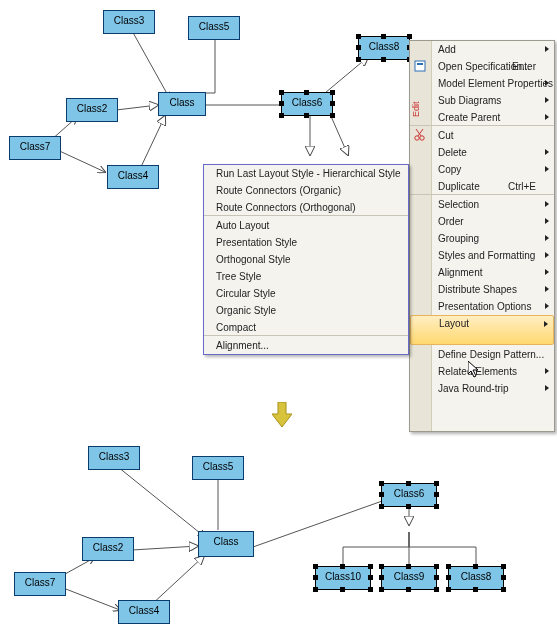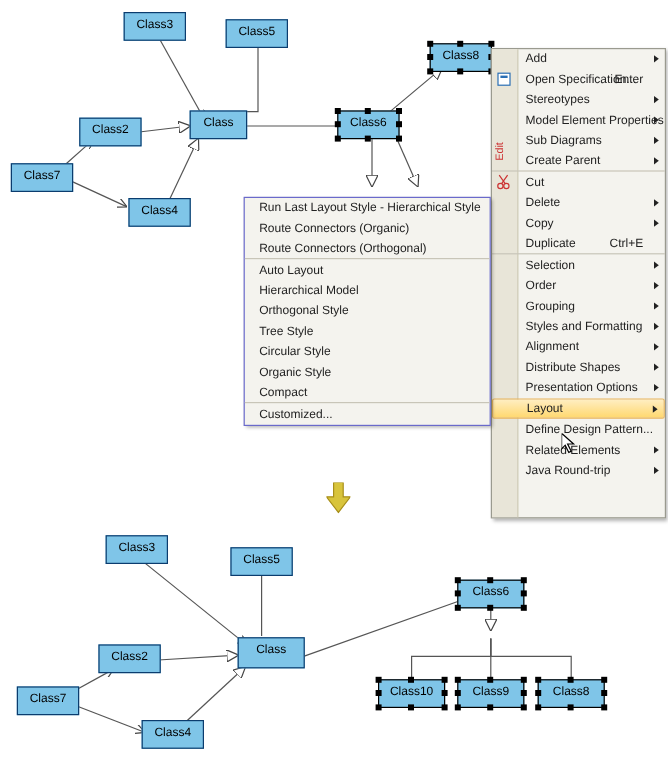--- a/index.html
+++ b/index.html
@@ -11,21 +11,21 @@
 .box.sel::before{top:-3px;left:-3px}
 .box.sel::after{bottom:-3px;right:-3px}
 .handle{position:absolute;width:5px;height:5px;background:#000}
 svg.lines{position:absolute;inset:0;pointer-events:none}
 .menu{position:absolute;background:#f4f3ee;border:1px solid #9a9a8f;box-shadow:2px 2px 3px rgba(0,0,0,.3)}
 .menu .bar{position:absolute;left:0;top:0;bottom:0;width:22px;background:#e8e5d8;border-right:1px solid #d0cdb8}
 .menu-item{position:relative;height:17px;line-height:17px;padding-left:28px;color:#222;white-space:nowrap;cursor:default}
 .menu-item.sep-after{border-bottom:1px solid #c8c5b8;margin-bottom:1px;padding-bottom:1px}
 .menu-item .arrow{position:absolute;right:5px;top:5px;border-left:4px solid #222;border-top:3px solid transparent;border-bottom:3px solid transparent}
 .menu-item .sc{position:absolute;right:18px;top:0;color:#222}
-.menu-item.hl{background:linear-gradient(#ffeec2,#ffd86f);border:1px solid #e7b45b;border-radius:2px;height:17px;line-height:15px}
+.menu-item.hl{background:linear-gradient(#ffeec2,#ffd86f);border:1px solid #e7b45b;border-radius:2px;height:30px;line-height:15px}
 .menu-item .ico{position:absolute;left:3px;top:1px;width:14px;height:14px}
 .submenu{position:absolute;background:#f4f3ee;border:1px solid #6a6acb;box-shadow:2px 2px 3px rgba(0,0,0,.3);padding:0 0}
 .submenu .si{height:17px;line-height:17px;padding:0 12px;color:#222;white-space:nowrap}
 .submenu .si.sep-after{border-bottom:1px solid #c8c5b8;margin-bottom:1px}
 .downarrow{position:absolute;left:272px;top:402px}
 .cursor{position:absolute;pointer-events:none}
 </style>
 </head>
 <body>
 
@@ -111,21 +111,20 @@
 </div>
 
 <div class="menu" style="left:409px;top:40px;width:146px;height:392px">
   <div class="bar"></div>
   <div id="ctx-items">
         <div class="menu-item">Add<span class="arrow"></span></div>
         <div class="menu-item">Open Specification...<span class="sc">Enter</span><span class="ico"><svg width="14" height="14">
               <rect x="2" y="2" width="10" height="10" fill="#fff" stroke="#2a6fb5"></rect>
               <rect x="4" y="4" width="6" height="2" fill="#2a6fb5"></rect>
             </svg></span></div>
-        <div class="menu-item">Stereotypes<span class="arrow"></span></div>
         <div class="menu-item">Model Element Properties<span class="arrow"></span></div>
         <div class="menu-item">Sub Diagrams<span class="arrow"></span></div>
         <div class="menu-item sep-after">Create Parent<span class="arrow"></span></div>
         <div class="menu-item">Cut<span class="ico"><svg width="14" height="14">
               <path d="M3,1 L8,8 M10,1 L5,8" stroke="#c33" fill="none"></path>
               <circle cx="4" cy="10" r="2.2" fill="none" stroke="#c33"></circle>
               <circle cx="9" cy="10" r="2.2" fill="none" stroke="#c33"></circle>
             </svg></span><span style="position: absolute; left: -2px; top: -10px; font-size: 9px; color: rgb(204, 51, 51); transform: rotate(-90deg); transform-origin: left top;">Edit</span></div>
         <div class="menu-item">Delete<span class="arrow"></span></div>
         <div class="menu-item">Copy<span class="arrow"></span></div>
@@ -143,27 +142,27 @@
         <div class="menu-item">Java Round-trip<span class="arrow"></span></div>
       </div>
 </div>
 
 <div class="submenu" style="left:203px;top:164px;width:206px">
   <div id="sub-items">
         <div class="si">Run Last Layout Style - Hierarchical Style</div>
         <div class="si">Route Connectors (Organic)</div>
         <div class="si sep-after">Route Connectors (Orthogonal)</div>
         <div class="si">Auto Layout</div>
-        <div class="si">Hierarchical Model</div>
+        <div class="si">Presentation Style</div>
         <div class="si">Orthogonal Style</div>
         <div class="si">Tree Style</div>
         <div class="si">Circular Style</div>
         <div class="si">Organic Style</div>
         <div class="si sep-after">Compact</div>
-        <div class="si">Customized...</div>
+        <div class="si">Alignment...</div>
       </div>
 </div>
 
 <svg class="downarrow" width="20" height="26">
       <path d="M6,0 L14,0 L14,12 L20,12 L10,25 L0,12 L6,12 Z" fill="#d8c43c" stroke="#a88f1a"></path>
     </svg>
 
 <svg class="cursor" style="left:468px;top:361px" width="14" height="18">
       <path d="M0,0 L0,13 L3,10 L6,16 L8,15 L5,9 L10,9 Z" fill="#fff" stroke="#000"></path>
     </svg>

